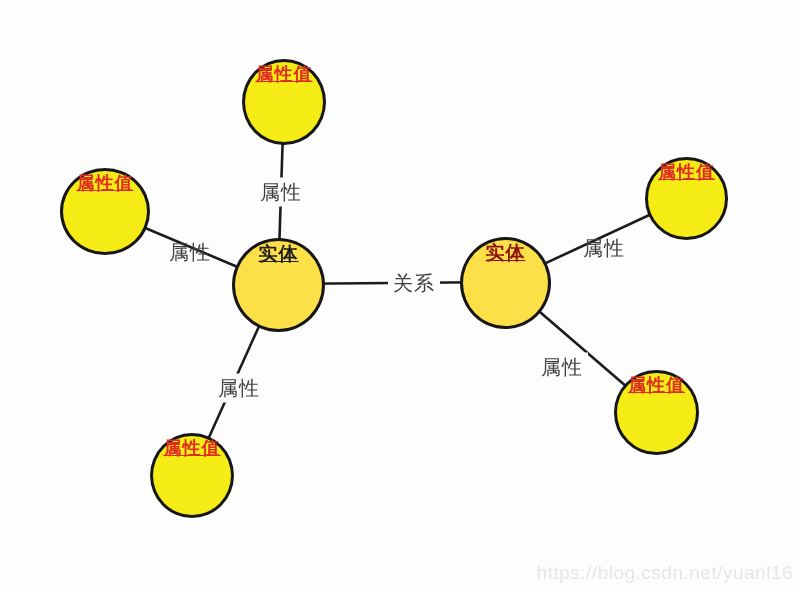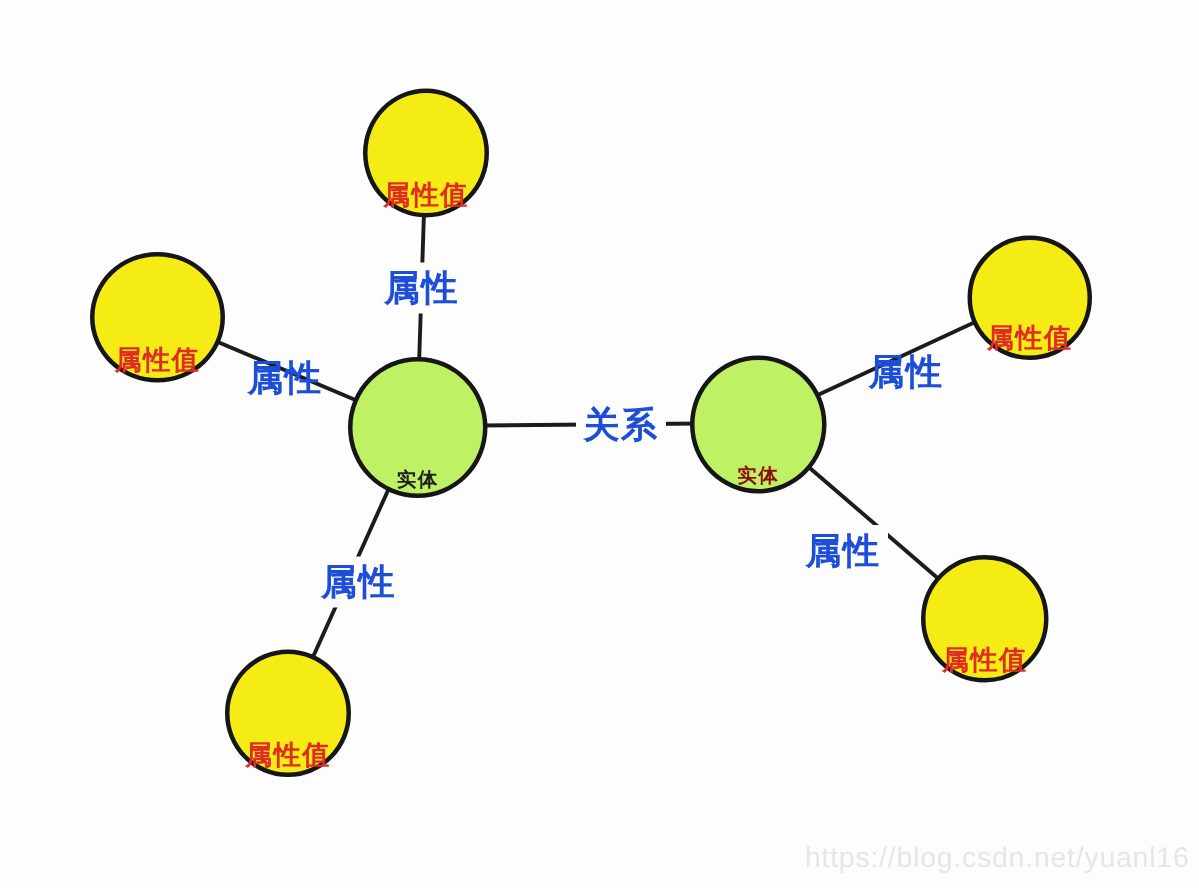--- a/index.html
+++ b/index.html
@@ -19,36 +19,37 @@
   #edges line {
     stroke: #1c1c1c;
     stroke-width: 2.6;
     stroke-linecap: round;
   }
   .node {
     position: absolute;
     border: 3px solid #161616;
     border-radius: 50%;
     display: flex;
-    align-items: flex-end;
+    align-items: flex-start;
     justify-content: center;
     box-sizing: border-box;
     font-weight: bold;
     letter-spacing: 1px;
+    text-decoration: underline;
   }
   .node-yellow { background: #f5ec16; color: #e02d24; font-size: 18px; }
-  .node-red    { background: #bef264; font-size: 13px; }
+  .node-red    { background: #fde047; font-size: 19px; }
   .node-red.text-dark   { color: #1f1f1f; }
   .node-red.text-maroon { color: #8d1010; }
   .edge-label {
     position: absolute;
     transform: translate(-50%, -50%);
-    font-size: 24px;
-    font-weight: 700;
-    color: #1d4ed8;
+    font-size: 20px;
+    font-weight: 400;
+    color: #404040;
     letter-spacing: 1px;
     white-space: nowrap;
   }
   .edge-label.on-line { background: #fdfdfe; padding: 1px 5px; }
   .edge-label.off-line { background: transparent; }
   #watermark {
     position: absolute;
     right: 6px;
     bottom: 8px;
     font-size: 19px;

